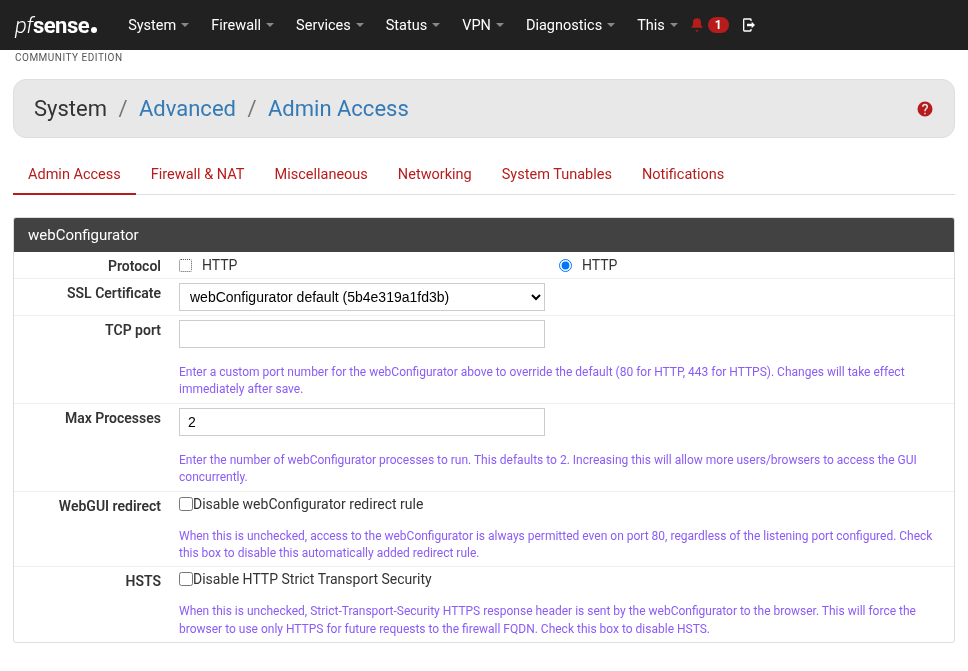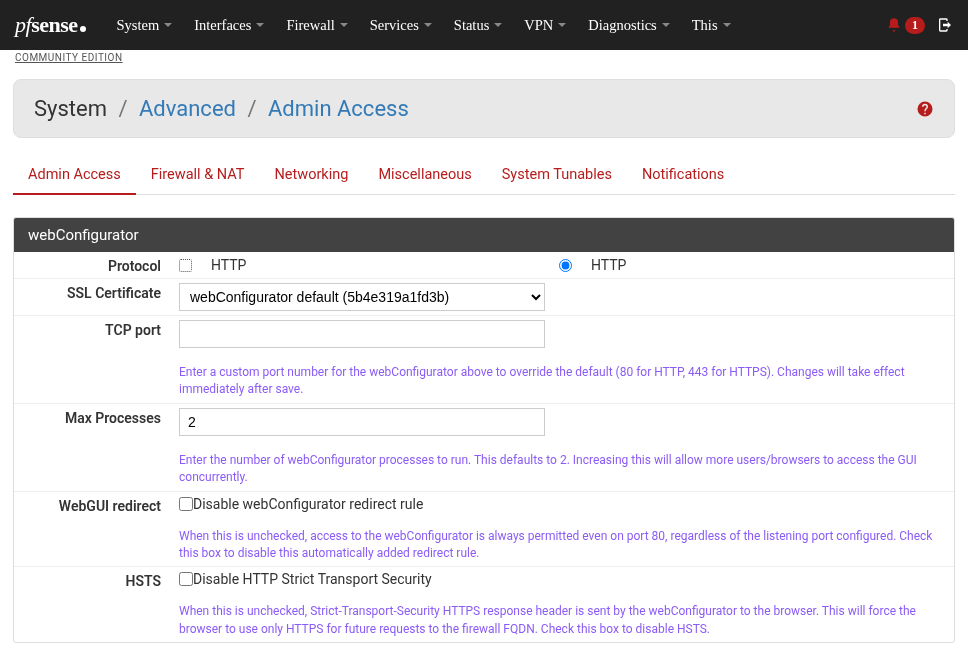--- a/index.html
+++ b/index.html
@@ -1,57 +1,57 @@
 <!DOCTYPE html>
 <html><head>
 <meta charset="utf-8">
 <style>
 * { box-sizing: border-box; margin: 0; padding: 0; }
 body { font-family: -apple-system, BlinkMacSystemFont, "Segoe UI", Roboto, "Helvetica Neue", Arial, sans-serif; font-size: 14px; color: #333; background: #fff; }
 
 
-.navbar { background: #212121; height: 50px; display: flex; align-items: center; padding: 0 15px; justify-content: space-between; font-family: Liberation Serif, serif; }
+.navbar { background: #212121; height: 50px; display: flex; align-items: center; padding: 0 15px; justify-content: flex-start; }
 .navbar-left { display: flex; align-items: center; }
 .logo { color: #fff; font-size: 22px; font-weight: bold; margin-right: 20px; letter-spacing: -0.5px; }
 .logo .pf { font-weight: 300; font-style: italic; }
 .logo .sense { font-weight: 700; }
 .logo-dot { display:inline-block; width:6px; height:6px; background:#fff; border-radius:50%; margin-left:2px; vertical-align: baseline;}
 .nav-items { display: flex; list-style: none; }
 .nav-item { color: #fff; padding: 15px 11px; cursor: pointer; display: flex; align-items: center; font-size: 14.5px; }
 .nav-item .caret { margin-left: 5px; width: 0; height: 0; border-left: 4px solid transparent; border-right: 4px solid transparent; border-top: 4px solid #888; }
 .navbar-right { display: flex; align-items: center; gap: 12px; }
 .bell-wrap { position: relative; display: flex; align-items: center; }
 .bell-icon { color: #b71c1c; }
 .badge { background: #b71c1c; color: #fff; border-radius: 9px; padding: 1px 7px; font-size: 12px; font-weight: bold; margin-left: 3px; }
 .logout-icon { color: #fff; cursor: pointer; }
-.edition { color: #555; font-size: 10px; padding: 2px 15px; letter-spacing: 0.5px; text-decoration: underline; }
+.edition { color: #555; font-size: 10px; padding: 2px 15px; letter-spacing: 0.5px; }
 
 
 .page-container { padding: 0 13px; }
-.page-header { background: #e8e8e8; border: 1px solid #ddd; border-radius: 8px; padding: 16px 20px; margin-top: 14px; display: flex; justify-content: space-between; align-items: center; }
+.page-header { background: #e8e8e8; border: 1px solid #ddd; border-radius: 13px; padding: 16px 20px; margin-top: 14px; display: flex; justify-content: space-between; align-items: center; }
 .breadcrumb { font-size: 22px; }
 .breadcrumb .sep { color: #777; margin: 0 6px; }
 .breadcrumb .crumb-dark { color: #333; }
 .breadcrumb .crumb-link { color: #337ab7; }
 .help-icon { color: #b71c1c; width:18px; height:18px; }
 
 
 .tabs { display: flex; border-bottom: 1px solid #ddd; margin-top: 18px; list-style: none; }
 .tab { padding: 10px 15px; cursor: pointer; color: #b71c1c; font-size: 14.5px; }
 .tab.active { border-bottom: 2px solid #b71c1c; margin-bottom: -1px; }
 
 
 .panel { margin-top: 22px; border: 1px solid #ddd; border-radius: 3px; overflow: hidden; }
 .panel-heading { background: #424242; color: #fff; padding: 8px 14px; font-weight: 400; font-size: 15px; }
 .form-row { display: flex; padding: 4px 0; border-bottom: 1px solid #eee; }
 .form-row:last-child { border-bottom: none; }
 .form-label { width: 165px; text-align: right; padding-right: 18px; padding-top: 2px; font-weight: 600; color: #333; font-size: 14px; }
 .form-content { flex: 1; padding-right: 15px; }
 .radio-row { display: flex; gap: 0; }
-.radio-opt { flex: 1; display: flex; align-items: center; gap: 19px; }
+.radio-opt { flex: 1; display: flex; align-items: center; gap: 10px; }
 .radio-opt input { margin: 0; }
 .select-ctrl { width: 366px; height: 28px; border: 1px solid #ccc; background: #fff; padding: 0 6px; font-size: 14px; }
 .text-ctrl { width: 366px; height: 28px; border: 1px solid #ccc; padding: 0 8px; font-size: 14px; }
 .help-text { color: #8b5cf6; font-size: 12px; margin-top: 16px; line-height: 1.45; }
 .checkbox-row { display: flex; align-items: center; }
 .checkbox-row input[type=checkbox] { width: 14px; height: 14px; margin:0;}
 .checkbox-row label { color: #333; }
 
 .radio-dotted { display:inline-block; width:13px; height:13px; border:1px dotted #555; border-radius:2px; }
 
@@ -64,24 +64,20 @@
   <div class="navbar-left">
     <div class="logo">
       <span class="pf">pf</span><span class="sense">sense</span><span class="logo-dot"></span>
     </div>
     <ul class="nav-items">
       <li class="nav-item">
           <span>System</span>
           <span class="caret"></span>
         </li>
       <li class="nav-item">
-          <span>Interfaces</span>
-          <span class="caret"></span>
-        </li>
-      <li class="nav-item">
           <span>Firewall</span>
           <span class="caret"></span>
         </li>
       <li class="nav-item">
           <span>Services</span>
           <span class="caret"></span>
         </li>
       <li class="nav-item">
           <span>Status</span>
           <span class="caret"></span>
@@ -129,22 +125,22 @@
     <div>
       <svg class="help-icon" viewBox="0 0 24 24" fill="#b71c1c">
           <path d="M12 2a10 10 0 1 0 0 20 10 10 0 0 0 0-20zm1 17h-2v-2h2v2zm2.07-7.75-.9.92C13.45 12.9 13 13.5 13 15h-2v-.5c0-1.1.45-2.1 1.17-2.83l1.24-1.26c.37-.36.59-.86.59-1.41a2 2 0 0 0-4 0H8a4 4 0 1 1 8 0c0 .88-.36 1.68-.93 2.25z"></path>
         </svg>
     </div>
   </div>
 
   <ul class="tabs">
     <li class="tab active"><span>Admin Access</span></li>
     <li class="tab"><span>Firewall &amp; NAT</span></li>
+    <li class="tab"><span>Miscellaneous</span></li>
     <li class="tab"><span>Networking</span></li>
-    <li class="tab"><span>Miscellaneous</span></li>
     <li class="tab"><span>System Tunables</span></li>
     <li class="tab"><span>Notifications</span></li>
   </ul>
 
   <div class="panel">
     <div class="panel-heading">webConfigurator</div>
 
     <div class="form-row">
       <div class="form-label">Protocol</div>
       <div class="form-content radio-row">

